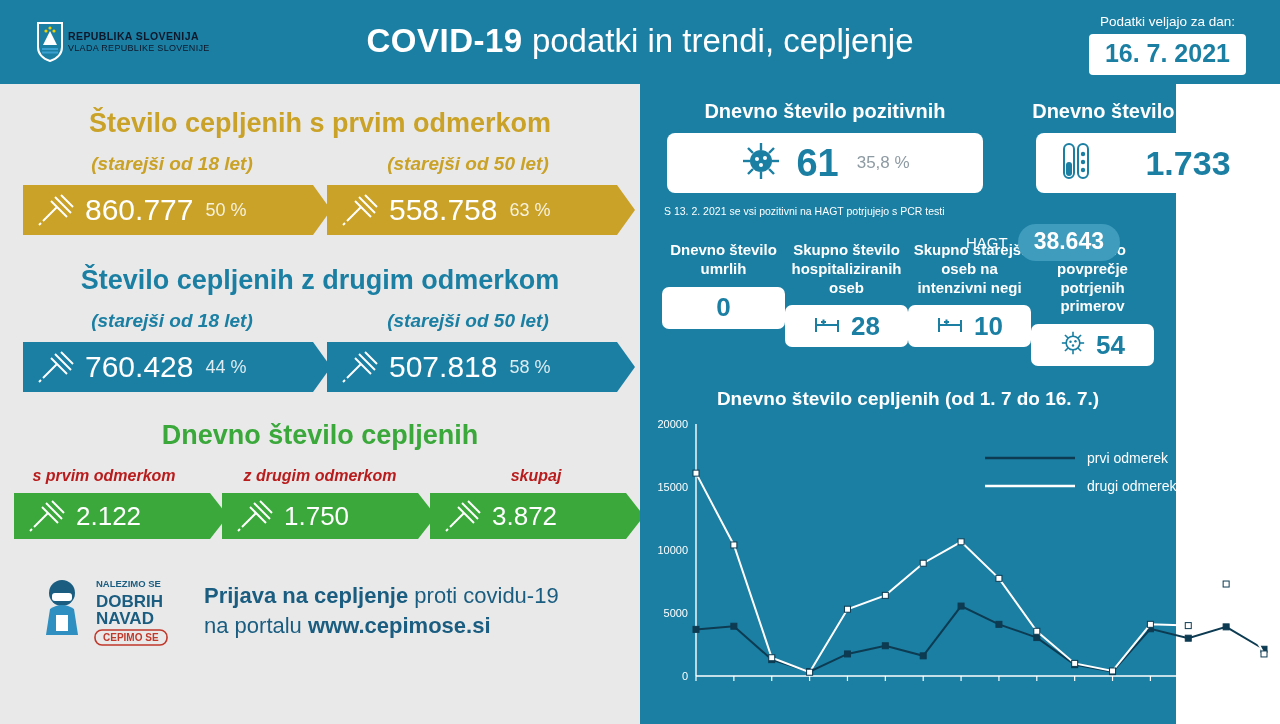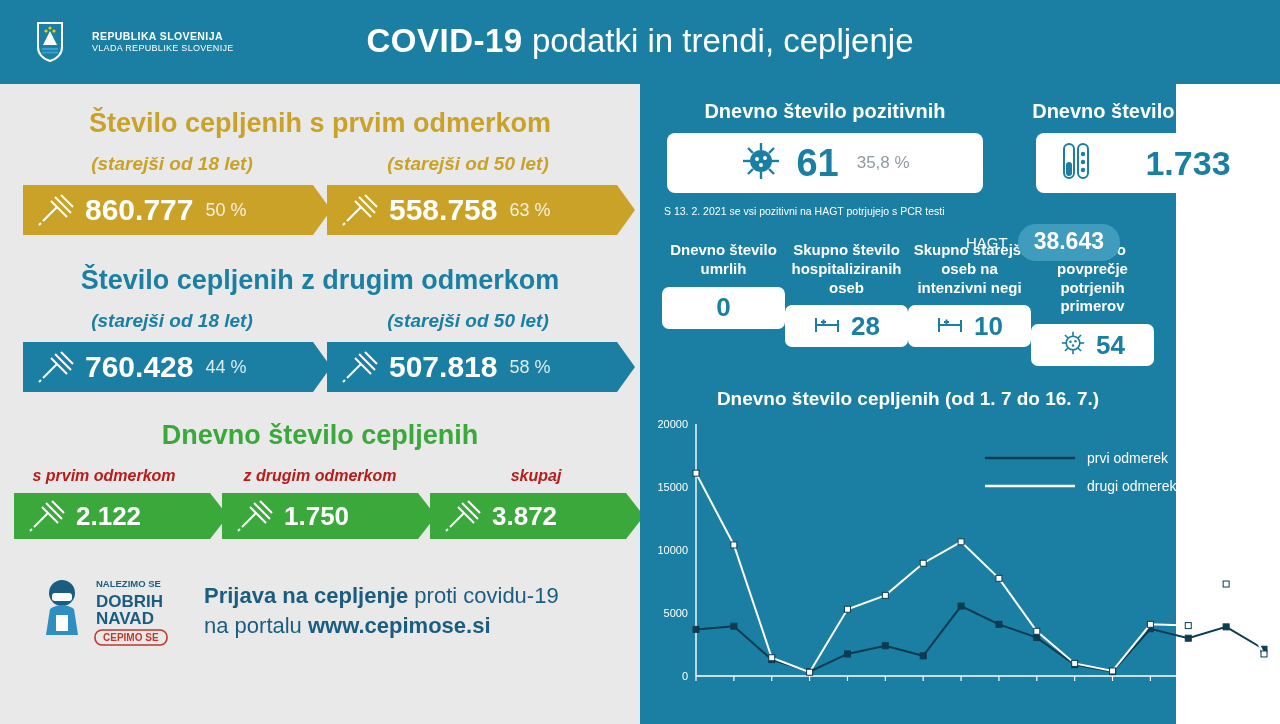--- a/index.html
+++ b/index.html
@@ -12,21 +12,21 @@
   .page { position: relative; width: 1280px; height: 724px; }
 
   
   .header {
     position: absolute; left: 0; top: 0; width: 1280px; height: 84px;
     background: #1a7fa3;
     display: flex; align-items: center;
   }
   .coat { margin-left: 34px; width: 34px; height: 44px; display: flex; align-items: center; }
   .coat svg { display: block; }
-  .gov-text { margin-left: 24px; color: #ffffff; line-height: 1.25; }
+  .gov-text { margin-left: 0; color: #0f172a; line-height: 1.25; }
   .gov-text .l1 { font-size: 10.5px; font-weight: bold; letter-spacing: .4px; }
   .gov-text .l2 { font-size: 9px; letter-spacing: .3px; }
   .header-title {
     position: absolute; left: 0; right: 0; top: 22px;
     text-align: center; color: #ffffff; font-size: 33px; font-weight: normal;
   }
   .header-title b { font-weight: bold; letter-spacing: .5px; }
   .date-block { position: absolute; right: 34px; top: 14px; text-align: center; }
   .date-label { color: #ffffff; font-size: 13.5px; margin-bottom: 5px; }
   .date-value {
@@ -59,21 +59,21 @@
   .pill.blue { background: #1a7fa3; }
   .pill.green { background: #3aa83a; }
   .pill::after {
     content: ""; position: absolute; right: -18px; top: 0;
     border-top: 25px solid transparent; border-bottom: 25px solid transparent;
     border-left: 18px solid currentColor;
   }
   .pill.gold::after { color: #c9a227; }
   .pill.blue::after { color: #1a7fa3; }
   .pill.green::after { color: #3aa83a; }
-  .pill .num { font-size: 30px; font-weight: bold; margin-left: 10px; }
+  .pill .num { font-size: 30px; font-weight: normal; margin-left: 10px; }
   .pill .pct { font-size: 18px; margin-left: 12px; opacity: .85; }
   .syr { width: 38px; height: 34px; flex: 0 0 38px; }
 
   .daily-sub { display: flex; justify-content: center; gap: 16px; margin-top: 16px; }
   .daily-sub div {
     width: 200px; text-align: center; color: #b91c1c;
     font-size: 16px; font-weight: bold; font-style: italic;
   }
   .pill-row.green-row { gap: 12px; margin-top: 8px; }
   .pill.small { width: 196px; height: 46px; }
@@ -144,20 +144,24 @@
         <rect x="8" y="27" width="16" height="2" fill="#3aa0d0"></rect>
         <rect x="8" y="30.5" width="16" height="2" fill="#3aa0d0"></rect>
       </svg>
     </div>
     <div class="gov-text">
       <div class="l1">REPUBLIKA SLOVENIJA</div>
       <div class="l2">VLADA REPUBLIKE SLOVENIJE</div>
     </div>
     <div class="header-title">
       <b>COVID-19</b><span> podatki in trendi, cepljenje</span>
+    </div>
+    <div class="date-block">
+      <div class="date-label">Podatki veljajo za dan:</div>
+      <div class="date-value">16. 7. 2021</div>
     </div>
   </div>
 
   <div class="left">
 
     <div class="sec-title gold">Število cepljenih s prvim odmerkom</div>
     <div class="sub-row">
       <div class="sub-lbl gold">(starejši od 18 let)</div>
       <div class="sub-lbl gold">(starejši od 50 let)</div>
     </div>

